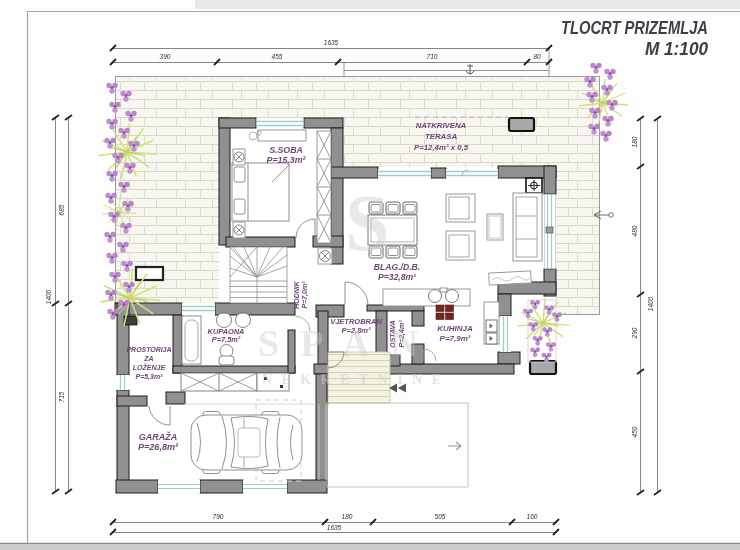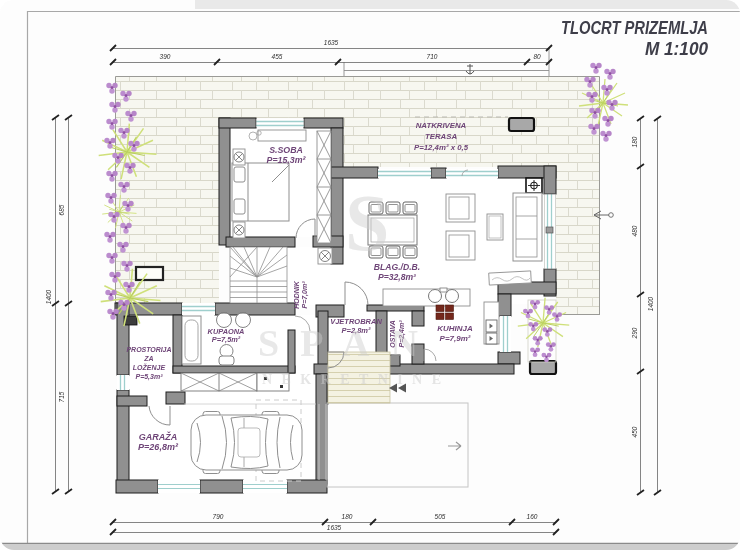--- a/index.html
+++ b/index.html
@@ -1,16 +1,16 @@
 <!DOCTYPE html>
 <html><head>
 <meta charset="utf-8">
 <style>
 html,body{margin:0;padding:0;background:#ffffff;font-family:"Liberation Sans",sans-serif;}
-#page{position:relative;width:740px;height:550px;overflow:hidden;background:#fdfdfd;border-radius:14px;}
+#page{position:relative;width:740px;height:550px;overflow:hidden;background:#fdfdfd;}
 svg{display:block;}
 </style>
 </head>
 <body>
 <div id="page">
 <svg width="740" height="550" viewBox="0 0 740 550">
 <defs>
 <pattern id="brick" width="56" height="18" patternUnits="userSpaceOnUse">
   <rect width="56" height="18" fill="#f7f7f0"></rect>
   <path d="M0,0.5 H56 M0,9.5 H56" stroke="#d8d7c9" stroke-width="1" fill="none"></path>

